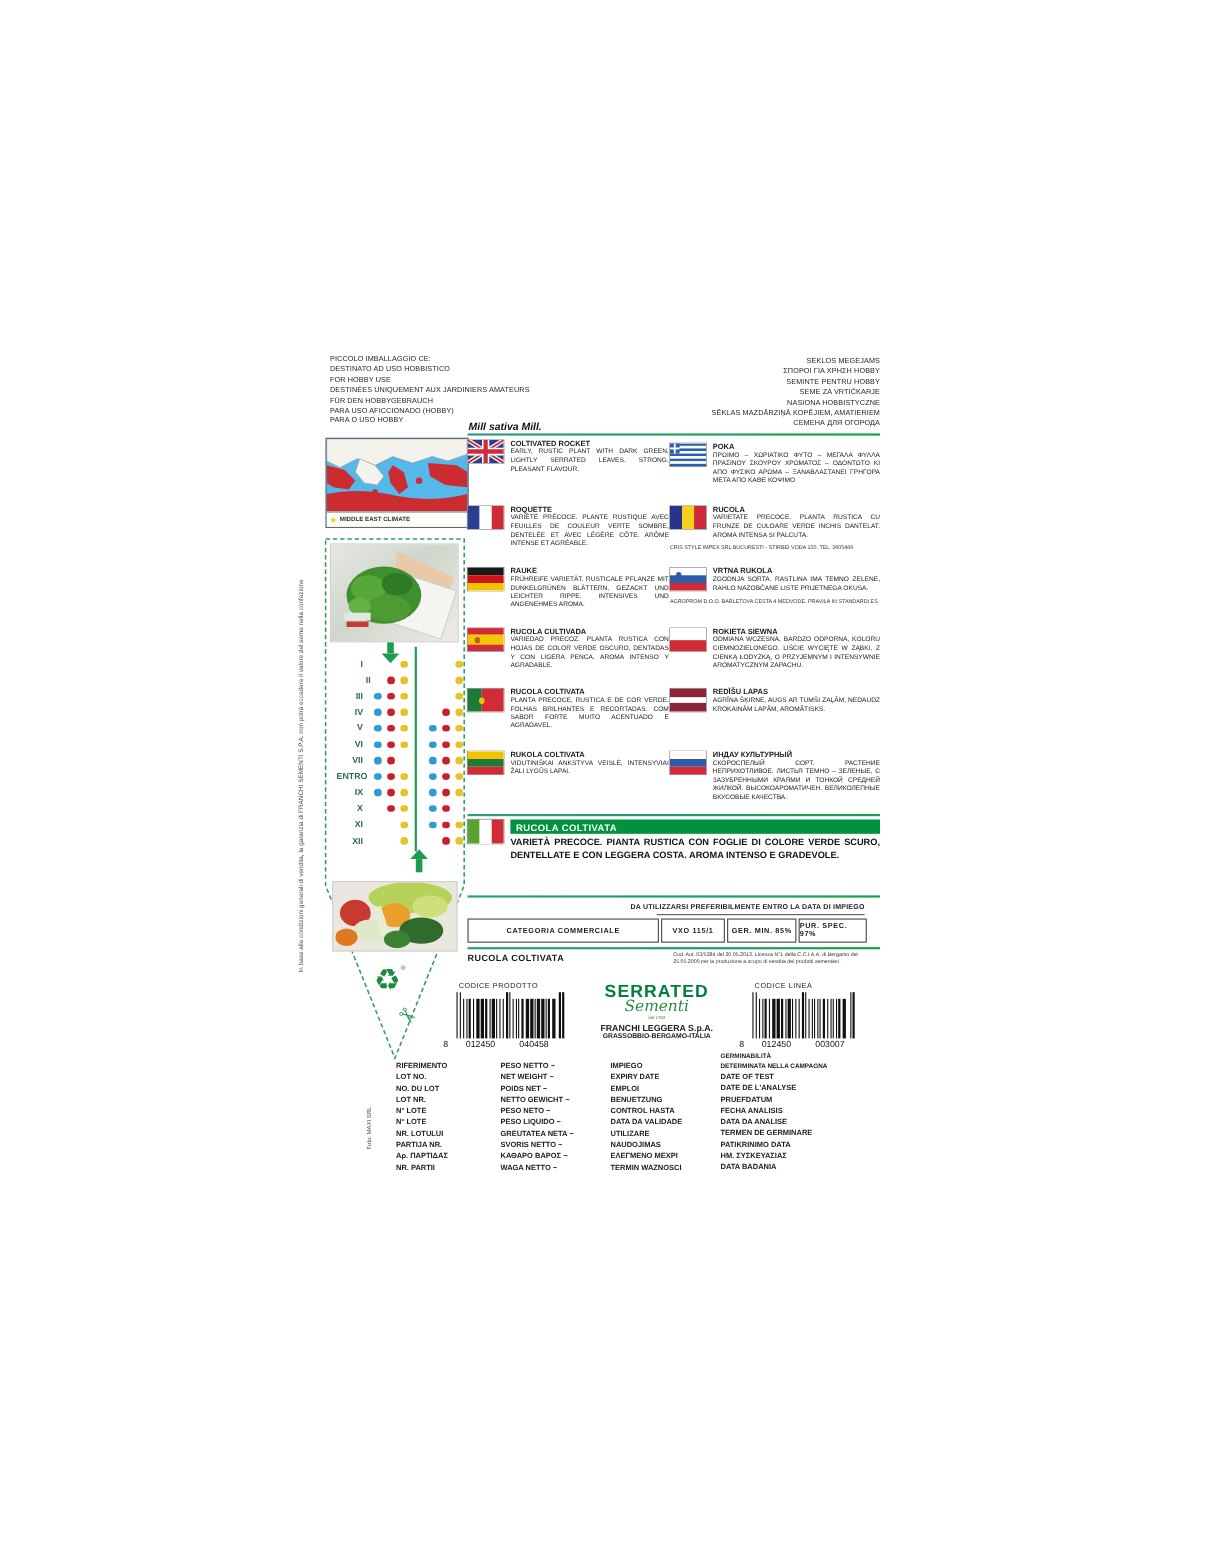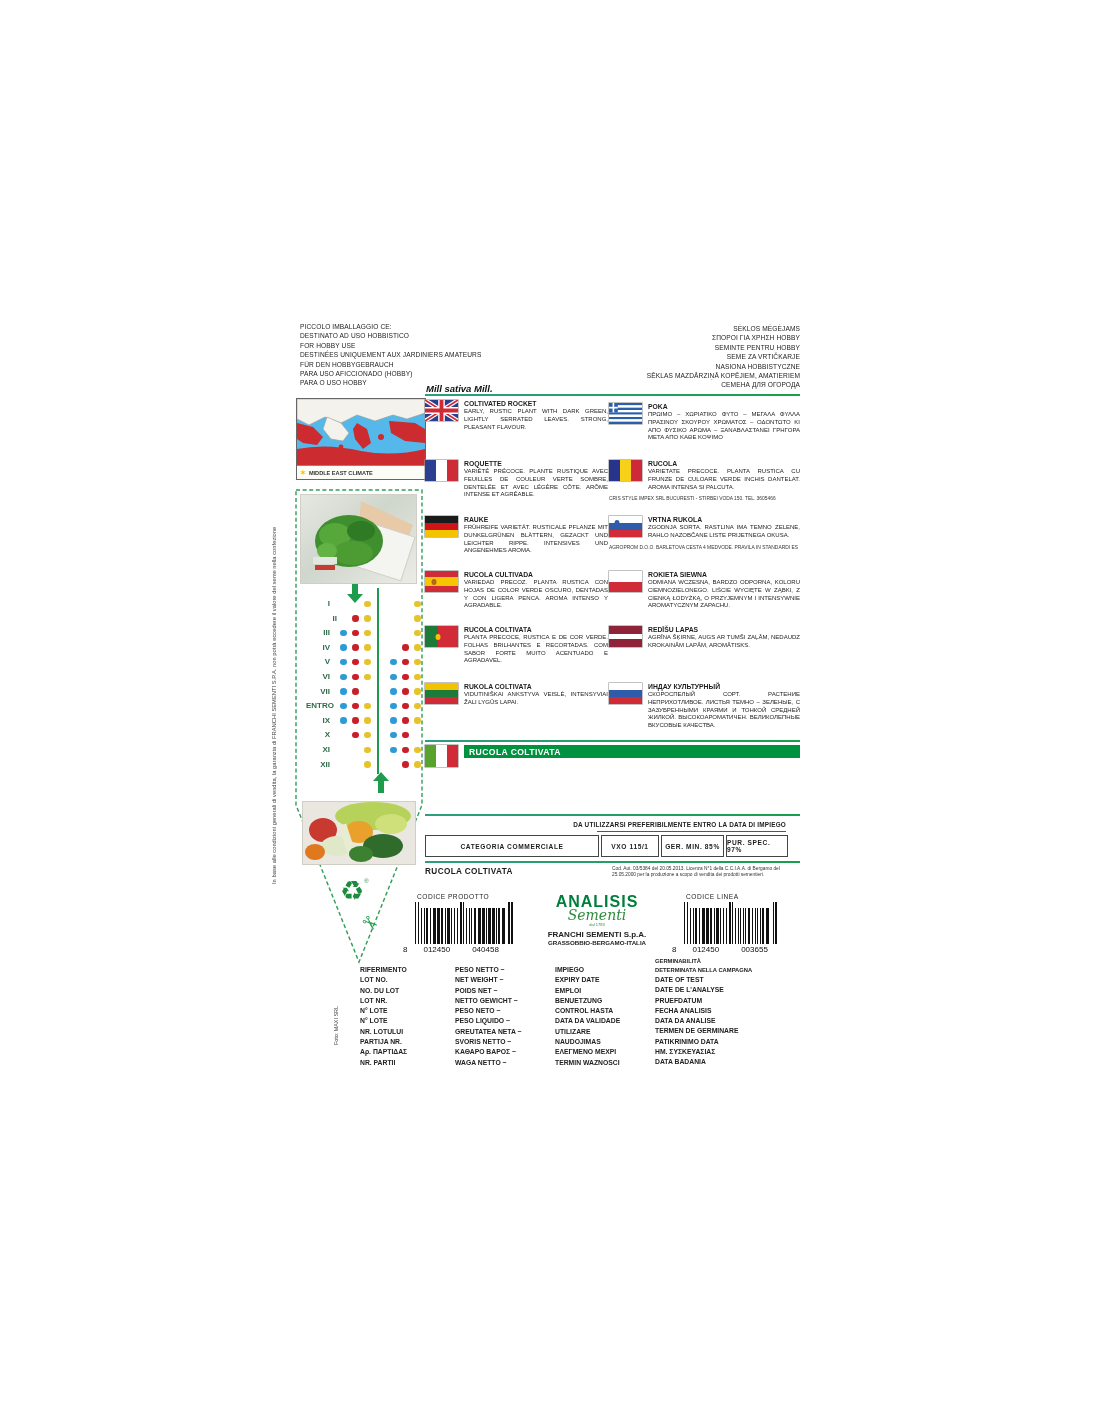--- a/index.html
+++ b/index.html
@@ -381,20 +381,21 @@
   <div class="abs lang" style="left:425px;top:745px;width:375px;">
     <div id="it-flag">
         <div class="flag " style="height: 22px;">
           <div class="stripe" style="background: rgb(88, 163, 46);"></div>
           <div class="stripe" style="background: rgb(255, 255, 255);"></div>
           <div class="stripe" style="background: rgb(208, 43, 54);"></div>
         </div>
       </div>
     <div style="flex:1;">
       <div class="it-band">RUCOLA COLTIVATA</div>
+      <div class="it-text" style="margin-top:2px;">VARIETÀ PRECOCE. PIANTA RUSTICA CON FOGLIE DI COLORE VERDE SCURO, DENTELLATE E CON LEGGERA COSTA. AROMA INTENSO E GRADEVOLE.</div>
     </div>
   </div>
 
   <div class="abs gline" style="left:425px;top:814px;width:375px;"></div>
 
   <div class="abs useby" style="left:560px;top:821px;width:226px;">DA UTILIZZARSI PREFERIBILMENTE ENTRO LA DATA DI IMPIEGO</div>
   <div class="abs" style="left:597px;top:831px;width:189px;height:1px;background:#555;"></div>
   <div class="abs cbox" style="left:425px;top:835px;width:172px;">CATEGORIA  COMMERCIALE</div>
   <div class="abs cbox" style="left:601px;top:835px;width:56px;">VXO 115/1</div>
   <div class="abs cbox" style="left:661px;top:835px;width:61px;">GER. MIN.  85%</div>
@@ -471,24 +472,24 @@
         <div class="bar tall" style="width: 1.4px;"></div>
       </div>
     <div class="bc-digits">
       <span>8</span>
       <span style="margin-left:16px;">012450</span>
       <span style="margin-left:22px;">040458</span>
     </div>
   </div>
 
   <div class="abs" style="left:537px;top:894px;width:120px;text-align:center;">
-    <div class="logo-name">ANALISIS</div>
+    <div class="logo-name">SERRATED</div>
     <div class="logo-script">Sementi</div>
     <div class="logo-since">dal 1783</div>
-    <div class="company">FRANCHI SEMENTI S.p.A.</div>
+    <div class="company">FRANCHI LEGGERA S.p.A.</div>
     <div class="address">GRASSOBBIO-BERGAMO-ITALIA</div>
   </div>
 
   <div class="abs" style="left:672px;top:893px;width:160px;">
     <div class="bc-label" style="margin-left:14px;">CODICE LINEA</div>
     <div class="bars" id="bars-right">
         <div style="width: 12px;"></div>
         <div class="bar tall" style="width: 1.4px;"></div>
         <div style="width: 1.4px;"></div>
         <div class="bar tall" style="width: 1.4px;"></div>
@@ -547,21 +548,21 @@
         <div class="bar" style="width: 2.6px;"></div>
         <div style="width: 2px;"></div>
         <div style="width: 1.6px;"></div>
         <div class="bar tall" style="width: 1.4px;"></div>
         <div style="width: 1.4px;"></div>
         <div class="bar tall" style="width: 1.4px;"></div>
       </div>
     <div class="bc-digits">
       <span>8</span>
       <span style="margin-left:16px;">012450</span>
-      <span style="margin-left:22px;">003655</span>
+      <span style="margin-left:22px;">003007</span>
     </div>
   </div>
 
   <div class="abs vtext" style="left:333px;top:985px;height:60px;font-size:5.4px;">Foto: MAXI SRL</div>
 
   <div class="abs fcol" style="left:360px;top:965px;" id="fcol0">
       <div>RIFERIMENTO</div>
       <div>LOT NO.</div>
       <div>NO. DU LOT</div>
       <div>LOT NR.</div>

